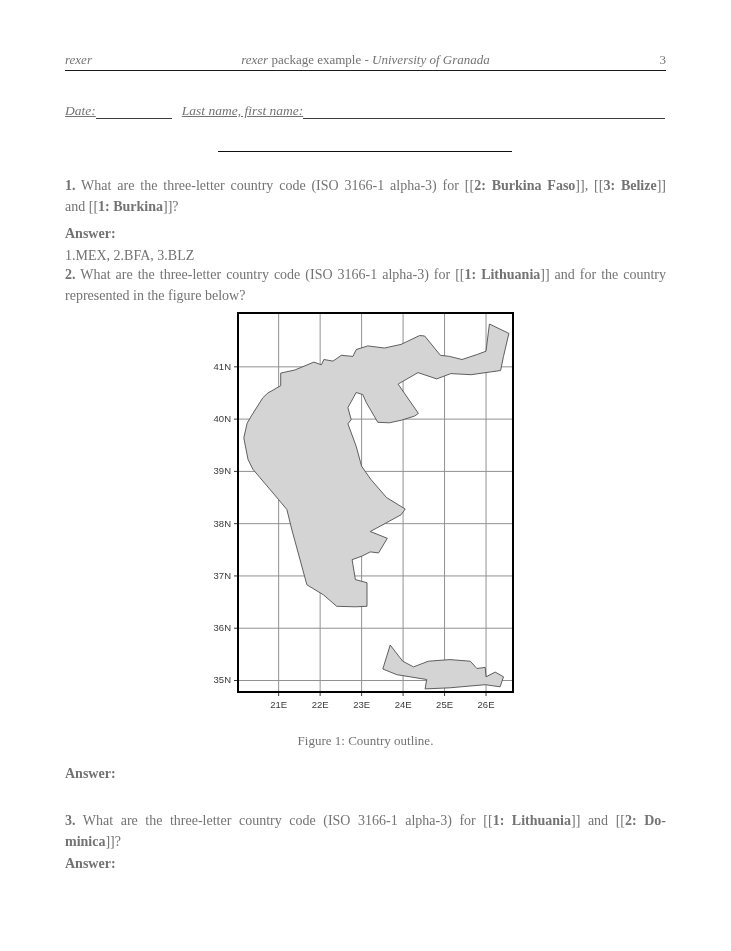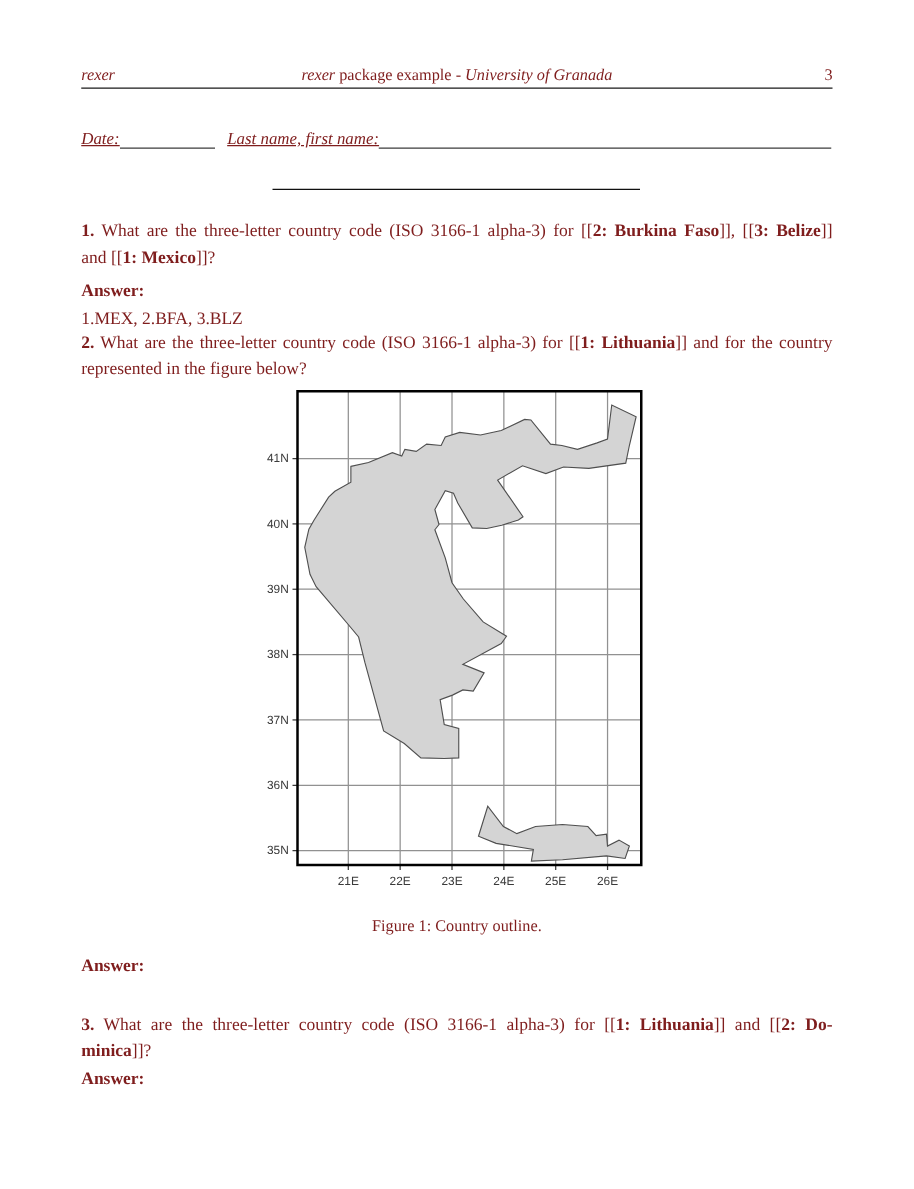--- a/index.html
+++ b/index.html
@@ -1,19 +1,19 @@
 <!DOCTYPE html>
 <html><head>
 <meta charset="utf-8">
 <style>
   * { box-sizing: border-box; }
   html,body { margin:0; padding:0; background:#ffffff; }
   .page {
     position:relative; width:731px; height:951px; background:#ffffff;
-    font-family:"Liberation Serif", serif; color:#7f1d1d; overflow:hidden;
+    font-family:"Liberation Serif", serif; color:#737373; overflow:hidden;
   }
   
   .header {
     position:absolute; left:65px; right:65px; top:53px; height:18px;
     border-bottom:1px solid #1a1a1a; font-size:13px;
   }
   .header .hl { position:absolute; left:0; bottom:2px; font-style:italic; }
   .header .hc { position:absolute; left:0; right:0; bottom:2px; text-align:center; }
   .header .hr { position:absolute; right:0; bottom:2px; }
   
@@ -51,21 +51,21 @@
     <span>Date:</span>
     <span class="blank short"></span>
     <span class="lbl2">Last name, first name:</span>
     <span class="blank fill"></span>
   </div>
 
   <div class="mid-rule"></div>
 
   <div class="tb" style="top:175px">
     <div class="line just"><span style="font-weight: bold;">1.</span><span> What are the three-letter country code (ISO 3166-1 alpha-3) for [[</span><span style="font-weight: bold;">2: Burkina Faso</span><span>]], [[</span><span style="font-weight: bold;">3: Belize</span><span>]]</span></div>
-    <div class="line"><span>and [[</span><span style="font-weight: bold;">1: Mexico</span><span>]]?</span></div>
+    <div class="line"><span>and [[</span><span style="font-weight: bold;">1: Burkina</span><span>]]?</span></div>
   </div>
   <div class="tb ans-label" style="top:223px">Answer:</div>
   <div class="tb" style="top:245px">1.MEX, 2.BFA, 3.BLZ</div>
 
   <div class="tb" style="top:264px">
     <div class="line just"><span style="font-weight: bold;">2.</span><span> What are the three-letter country code (ISO 3166-1 alpha-3) for [[</span><span style="font-weight: bold;">1: Lithuania</span><span>]] and for the country</span></div>
     <div class="line"><span>represented in the figure below?</span></div>
   </div>
 
   <div class="figure-wrap">

